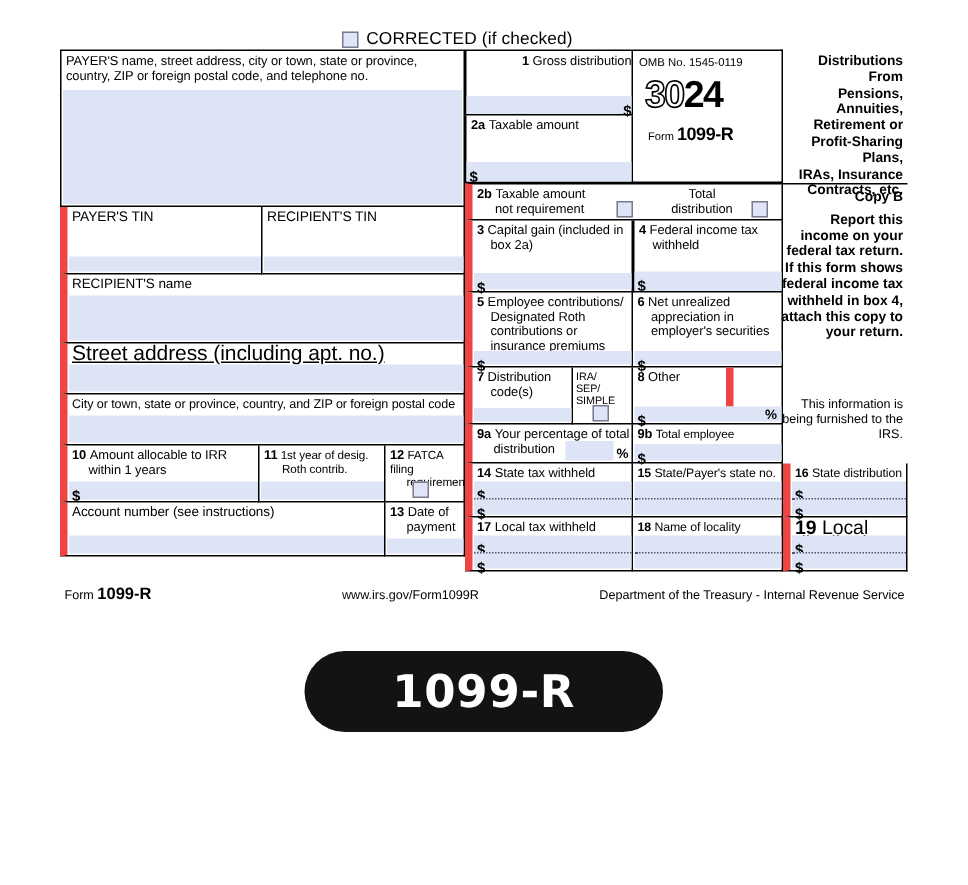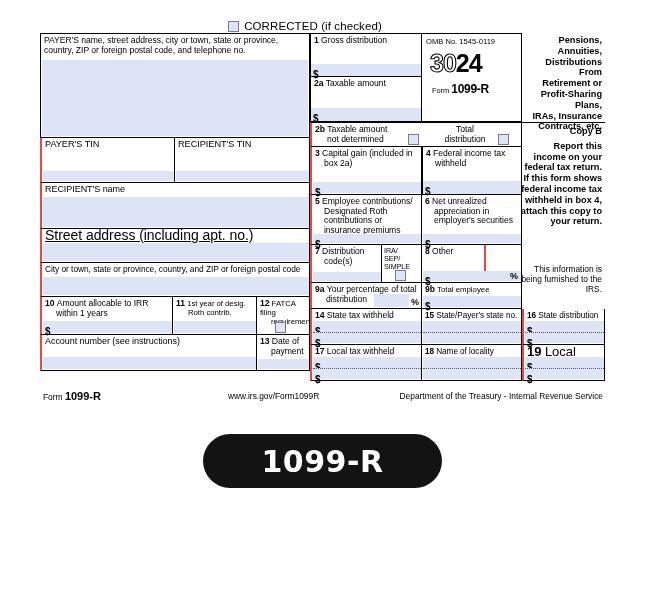--- a/index.html
+++ b/index.html
@@ -28,21 +28,21 @@
     position:absolute;left:40px;top:33px;
     width:565px;height:350px;
     box-sizing:border-box;
   }
   .fld{background:#dde4f5;}
 
   
   .c{position:absolute;box-sizing:border-box;}
   .bt{border-top:1px solid #000;}
   .bb{border-bottom:1px solid #000;}
-  .bl{border-left:2px solid #ef4444;}
+  .bl{border-left:5px solid #ef4444;}
   .br{border-right:1px solid #000;}
   .box{border:1px solid #000;}
 
   .lbl{font-size:8.6px;line-height:9.6px;padding:2px 0 0 3px;letter-spacing:-.05px;}
   .num{font-weight:bold;}
   .dollar{font-size:10px;font-weight:bold;line-height:10px;padding-left:2px;}
 
   
   .rcol{
     position:absolute;right:0;top:0;width:85px;
@@ -160,21 +160,21 @@
     </div>
 
     <div class="c br bb" style="left:217px;top:302px;width:53px;height:36px;">
       <div class="lbl">
         <span class="num">13</span>&nbsp;<span>Date of</span><br>
         <span style="padding-left:11px;display:inline-block;">payment</span>
       </div>
       <div class="fld" style="position:absolute;left:1px;right:0;top:24px;bottom:1px;"></div>
     </div>
 
-    <div class="c" style="left:270px;top:0;width:112px;height:44px;border:1.7px solid #000;">
+    <div class="c" style="left:270px;top:0;width:112px;height:44px;border:1.7px solid #000;text-align:right;">
       <div class="lbl">
         <span class="num">1</span>&nbsp;<span>Gross distribution</span>
       </div>
       <div class="fld" style="position:absolute;left:0;right:0;top:30px;bottom:0;">
         <span class="dollar">$</span>
       </div>
     </div>
 
     <div class="c" style="left:270px;top:44px;width:112px;height:45px;border:1.7px solid #000;border-top:none;">
       <div class="lbl">
@@ -191,21 +191,21 @@
         <span class="hollow">30</span><span>24</span>
       </div>
       <div class="formno" style="padding:6px 0 0 10px;">
         <span>Form</span>&nbsp;<b>1099-R</b>
       </div>
     </div>
 
     <div class="c bl br bb bt" style="left:270px;top:89px;width:212px;height:25px;">
       <div class="lbl" style="position:absolute;left:0;top:0;width:118px;">
         <span class="num">2b</span>&nbsp;<span>Taxable amount</span><br>
-        <span style="padding-left:12px;display:inline-block;">not determined</span>
+        <span style="padding-left:12px;display:inline-block;">not requirement</span>
       </div>
       <span class="cbox" style="position:absolute;left:96px;top:11px;"></span>
       <div class="lbl" style="position:absolute;left:120px;top:0;width:60px;text-align:center;">
         <span>Total</span><br><span>distribution</span>
       </div>
       <span class="cbox" style="position:absolute;left:186px;top:11px;"></span>
     </div>
 
     <div class="c bl br bb" style="left:270px;top:114px;width:112px;height:48px;">
       <div class="lbl">
@@ -330,22 +330,22 @@
 
     <div class="c br bb" style="left:382px;top:312px;width:100px;height:36px;">
       <div class="lbl" style="font-size:8.2px;">
         <span class="num">18</span>&nbsp;<span>Name of locality</span>
       </div>
       <div class="fld" style="position:absolute;left:1px;right:0;top:12px;height:11px;"></div>
       <div class="fld dotted" style="position:absolute;left:1px;right:0;top:23px;bottom:1px;"></div>
     </div>
 
     <div class="rcol" style="top:2px;">
+      <div>Distributions From</div>
       <div>Pensions, Annuities,</div>
-      <div>Distributions From</div>
       <div>Retirement or</div>
       <div>Profit-Sharing Plans,</div>
       <div>IRAs, Insurance</div>
       <div>Contracts, etc.</div>
     </div>
 
     <div class="c bt" style="left:482px;top:89px;width:83px;height:1px;"></div>
 
     <div class="rcol" style="top:93px;">
       <div style="margin-bottom:4px;">Copy B</div>

